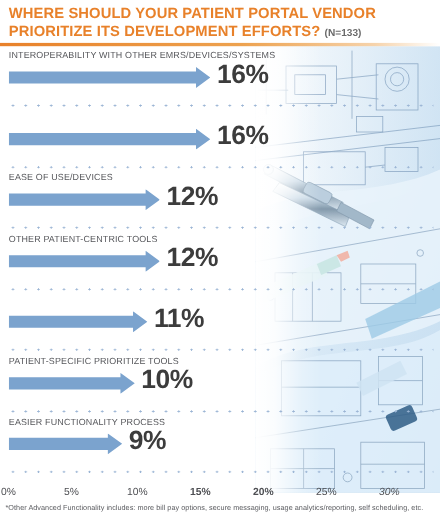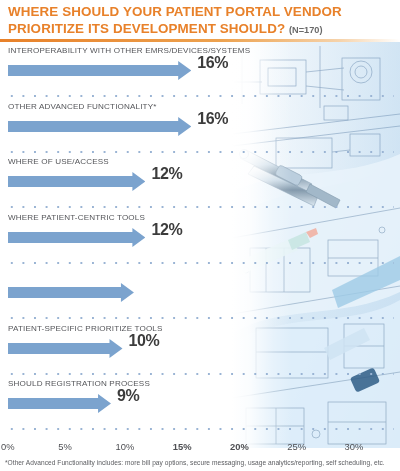--- a/index.html
+++ b/index.html
@@ -91,21 +91,21 @@
   .bar-wrap {
     position: absolute;
     left: 8px; top: 19px;
     height: 19px;
   }
   .bar-svg { display: block; }
   .bar-value {
     position: absolute;
     top: 12px;
     color: #3c3c3c;
-    font-size: 16px;
+    font-size: 24px;
     font-weight: bold;
     letter-spacing: -0.4px;
     white-space: nowrap;
   }
   .dotrule {
     position: absolute;
     left: 6px;
     width: 388px;
     height: 2px;
     background-image: radial-gradient(circle, #9ab4d4 0.9px, rgba(255,255,255,0) 1.1px);
@@ -226,100 +226,100 @@
         <path d="M100,248 L168,214 L168,238 L106,266 Z" fill="#9ecbe6" opacity="0.8"></path>
         <rect x="120" y="330" width="26" height="16" rx="3" transform="rotate(-24 133 338)" fill="#2f5d86" opacity="0.85"></rect>
         <path d="M92,306 L132,286 L138,298 L98,318 Z" fill="#cfe3f2" opacity="0.85"></path>
       </g>
     </svg>
   </div>
   <div class="photo-fade"></div>
 
   <div class="title-block">
     <div class="title-line">WHERE SHOULD YOUR PATIENT PORTAL VENDOR</div>
-    <div class="title-line"><span>PRIORITIZE ITS DEVELOPMENT SHOULD?</span> <span class="title-n">(N=170)</span></div>
+    <div class="title-line"><span>PRIORITIZE ITS DEVELOPMENT EFFORTS?</span> <span class="title-n">(N=133)</span></div>
   </div>
   <div class="orange-rule"></div>
 
   <div class="rows" id="rows">
       <div class="row">
         <div class="row-label">INTEROPERABILITY WITH OTHER EMRS/DEVICES/SYSTEMS</div>
         <div class="bar-wrap" style="width: 183.2px;">
           <svg class="bar-svg" width="183.2" height="19" viewBox="0 0 183.2 19">
             <path d="M0,4 L170.2,4 L170.2,0 L183.2,9.5 L170.2,19 L170.2,15 L0,15 Z" fill="#7ba3ce"></path>
           </svg>
         </div>
         <div class="bar-value" style="left: 197.2px;">16%</div>
         <div class="dotrule" style="top: 53px;"></div>
       </div>
       <div class="row">
-        <div class="row-label">OTHER ADVANCED FUNCTIONALITY*</div>
         <div class="bar-wrap" style="width: 183.2px;">
           <svg class="bar-svg" width="183.2" height="19" viewBox="0 0 183.2 19">
             <path d="M0,4 L170.2,4 L170.2,0 L183.2,9.5 L170.2,19 L170.2,15 L0,15 Z" fill="#7ba3ce"></path>
           </svg>
         </div>
         <div class="bar-value" style="left: 197.2px;">16%</div>
         <div class="dotrule" style="top: 53px;"></div>
       </div>
       <div class="row">
-        <div class="row-label">WHERE OF USE/ACCESS</div>
+        <div class="row-label">EASE OF USE/DEVICES</div>
         <div class="bar-wrap" style="width: 137.4px;">
           <svg class="bar-svg" width="137.39999999999998" height="19" viewBox="0 0 137.39999999999998 19">
             <path d="M0,4 L124.39999999999998,4 L124.39999999999998,0 L137.39999999999998,9.5 L124.39999999999998,19 L124.39999999999998,15 L0,15 Z" fill="#7ba3ce"></path>
           </svg>
         </div>
         <div class="bar-value" style="left: 151.4px;">12%</div>
         <div class="dotrule" style="top: 53px;"></div>
       </div>
       <div class="row">
-        <div class="row-label">WHERE PATIENT-CENTRIC TOOLS</div>
+        <div class="row-label">OTHER PATIENT-CENTRIC TOOLS</div>
         <div class="bar-wrap" style="width: 137.4px;">
           <svg class="bar-svg" width="137.39999999999998" height="19" viewBox="0 0 137.39999999999998 19">
             <path d="M0,4 L124.39999999999998,4 L124.39999999999998,0 L137.39999999999998,9.5 L124.39999999999998,19 L124.39999999999998,15 L0,15 Z" fill="#7ba3ce"></path>
           </svg>
         </div>
         <div class="bar-value" style="left: 151.4px;">12%</div>
         <div class="dotrule" style="top: 53px;"></div>
       </div>
       <div class="row">
         <div class="bar-wrap" style="width: 125.95px;">
           <svg class="bar-svg" width="125.94999999999999" height="19" viewBox="0 0 125.94999999999999 19">
             <path d="M0,4 L112.94999999999999,4 L112.94999999999999,0 L125.94999999999999,9.5 L112.94999999999999,19 L112.94999999999999,15 L0,15 Z" fill="#7ba3ce"></path>
           </svg>
         </div>
+        <div class="bar-value" style="left: 139.95px;">11%</div>
         <div class="dotrule" style="top: 53px;"></div>
       </div>
       <div class="row">
         <div class="row-label">PATIENT-SPECIFIC PRIORITIZE TOOLS</div>
         <div class="bar-wrap" style="width: 114.5px;">
           <svg class="bar-svg" width="114.5" height="19" viewBox="0 0 114.5 19">
             <path d="M0,4 L101.5,4 L101.5,0 L114.5,9.5 L101.5,19 L101.5,15 L0,15 Z" fill="#7ba3ce"></path>
           </svg>
         </div>
         <div class="bar-value" style="left: 128.5px;">10%</div>
         <div class="dotrule" style="top: 53px;"></div>
       </div>
       <div class="row">
-        <div class="row-label">SHOULD REGISTRATION PROCESS</div>
+        <div class="row-label">EASIER FUNCTIONALITY PROCESS</div>
         <div class="bar-wrap" style="width: 103.05px;">
           <svg class="bar-svg" width="103.05" height="19" viewBox="0 0 103.05 19">
             <path d="M0,4 L90.05,4 L90.05,0 L103.05,9.5 L90.05,19 L90.05,15 L0,15 Z" fill="#7ba3ce"></path>
           </svg>
         </div>
         <div class="bar-value" style="left: 117.05px;">9%</div>
         <div class="dotrule" style="top: 53px;"></div>
       </div>
     </div>
 
   <div class="axis" id="axis">
       <div class="tick" style="left: 1px;">0%</div>
       <div class="tick" style="left: 58.25px;">5%</div>
       <div class="tick" style="left: 115.5px;">10%</div>
       <div class="tick" style="left: 172.75px; font-weight: bold;">15%</div>
       <div class="tick" style="left: 230px; font-weight: bold;">20%</div>
       <div class="tick" style="left: 287.25px;">25%</div>
-      <div class="tick" style="left: 344.5px;">30%</div>
+      <div class="tick" style="left: 344.5px; font-style: italic;">30%</div>
     </div>
 
   <div class="footnote">*Other Advanced Functionality includes:  more bill pay options, secure messaging, usage analytics/reporting, self scheduling, etc.</div>
 
 </div>
 
 </body></html>

